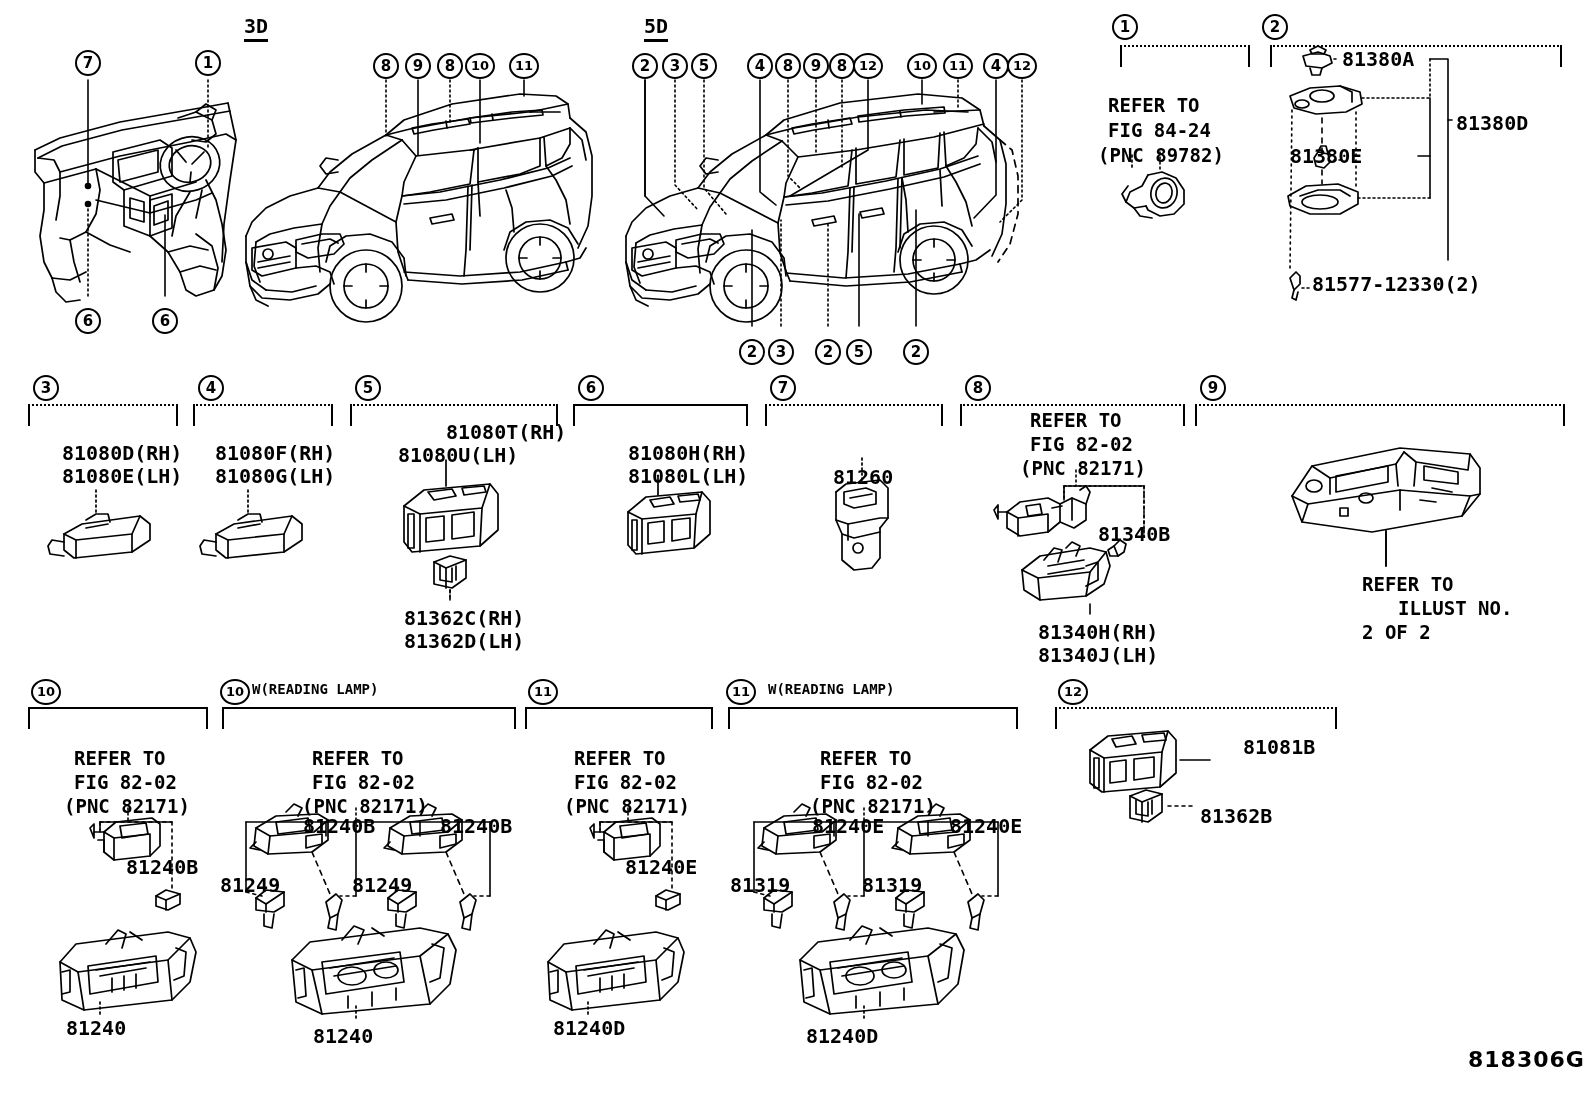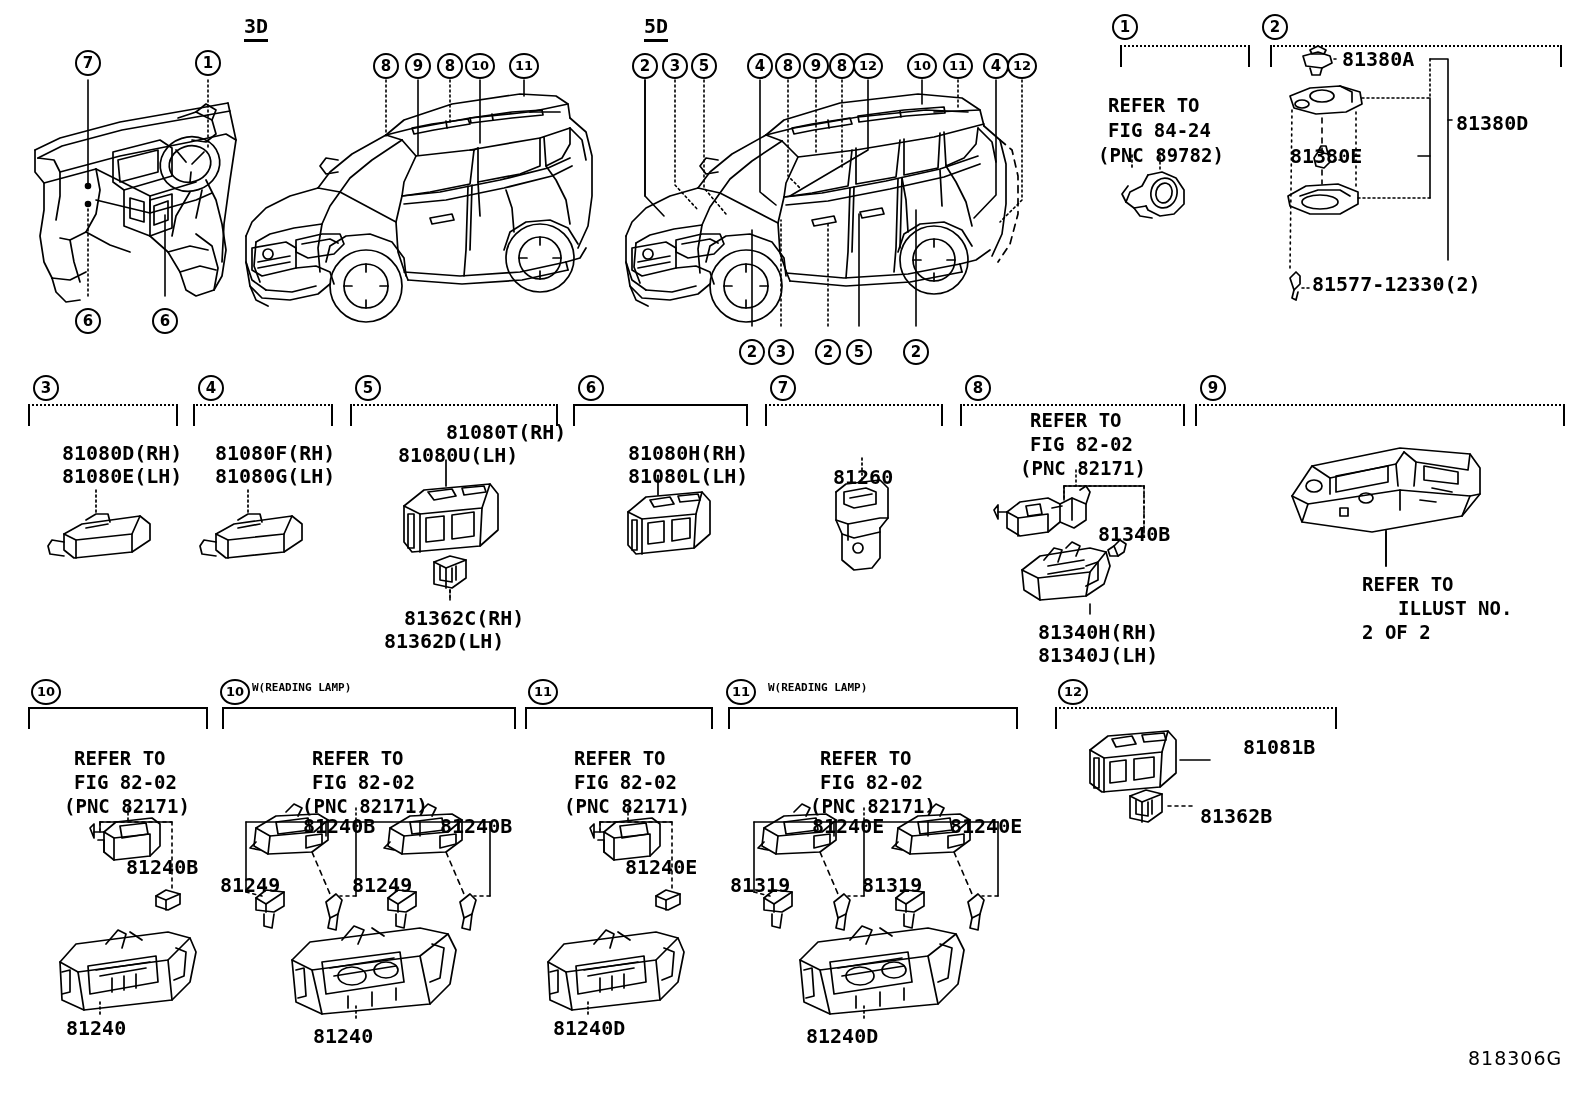--- a/index.html
+++ b/index.html
@@ -4,23 +4,23 @@
 <style>
   html,body{margin:0;padding:0;background:#fff;}
   body{width:1592px;height:1099px;position:relative;overflow:hidden;
        font-family:"DejaVu Sans Mono","Liberation Mono",monospace;color:#000;}
   .stage{position:absolute;left:0;top:0;width:1592px;height:904px;}
   .lyr{position:absolute;left:0;top:0;width:1592px;height:1099px;pointer-events:none;}
   .txt{position:absolute;white-space:pre;font-weight:bold;letter-spacing:0px;
        font-family:"DejaVu Sans Mono","Liberation Mono",monospace;line-height:1.08;}
   .pn{font-size:20px;}
   .ref{font-size:19px;}
-  .tiny{font-size:11px;}
+  .tiny{font-size:14px;}
   .viewlbl{font-size:20px;font-weight:bold;border-bottom:3px solid #000;padding-bottom:1px;}
-  .figcode{font-size:19px;font-weight:normal;font-family:"DejaVu Sans","Liberation Sans",sans-serif;letter-spacing:1px;}
+  .figcode{font-size:22px;font-weight:bold;font-family:"DejaVu Sans","Liberation Sans",sans-serif;letter-spacing:1px;}
   .bub{position:absolute;border:2px solid #000;border-radius:50%;
        width:26px;height:26px;box-sizing:border-box;background:#fff;
        font-size:15px;font-weight:bold;text-align:center;line-height:22px;
        font-family:"DejaVu Sans","Liberation Sans",sans-serif;}
   .bub.w2{width:30px;font-size:13px;}
   .brk{position:absolute;border-left:2px solid #000;border-right:2px solid #000;
        border-top:2px dotted #000;box-sizing:border-box;height:22px;}
   .brk.solidtop{border-top:2px solid #000;}
   svg{position:absolute;left:0;top:0;overflow:visible;}
 </style>
@@ -734,21 +734,21 @@
 
     <div class="txt pn" style="left:62px;top:443px;">81080D(RH)</div>
     <div class="txt pn" style="left:62px;top:466px;">81080E(LH)</div>
 
     <div class="txt pn" style="left:215px;top:443px;">81080F(RH)</div>
     <div class="txt pn" style="left:215px;top:466px;">81080G(LH)</div>
 
     <div class="txt pn" style="left:398px;top:422px;margin-left:48px;">81080T(RH)</div>
     <div class="txt pn" style="left:398px;top:445px;">81080U(LH)</div>
     <div class="txt pn" style="left:404px;top:608px;">81362C(RH)</div>
-    <div class="txt pn" style="left:384px;top:631px;">81362D(LH)</div>
+    <div class="txt pn" style="left:404px;top:631px;">81362D(LH)</div>
 
     <div class="txt pn" style="left:628px;top:443px;">81080H(RH)</div>
     <div class="txt pn" style="left:628px;top:466px;">81080L(LH)</div>
 
     <div class="txt pn" style="left:833px;top:467px;">81260</div>
 
     <div class="txt ref" style="left:1030px;top:410px;">REFER TO</div>
     <div class="txt ref" style="left:1030px;top:434px;">FIG 82-02</div>
     <div class="txt ref" style="left:1020px;top:458px;">(PNC 82171)</div>
     <div class="txt pn" style="left:1098px;top:524px;">81340B</div>

